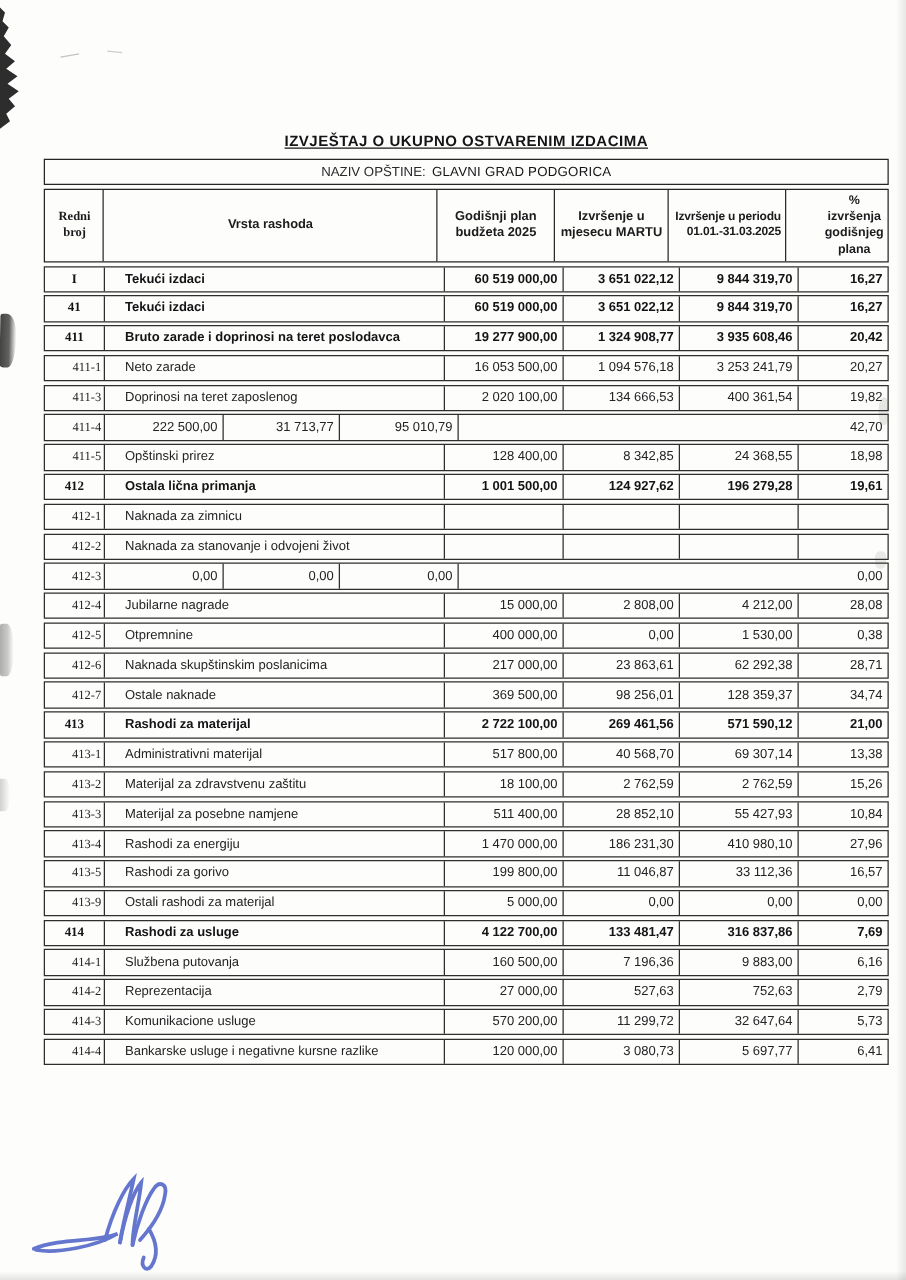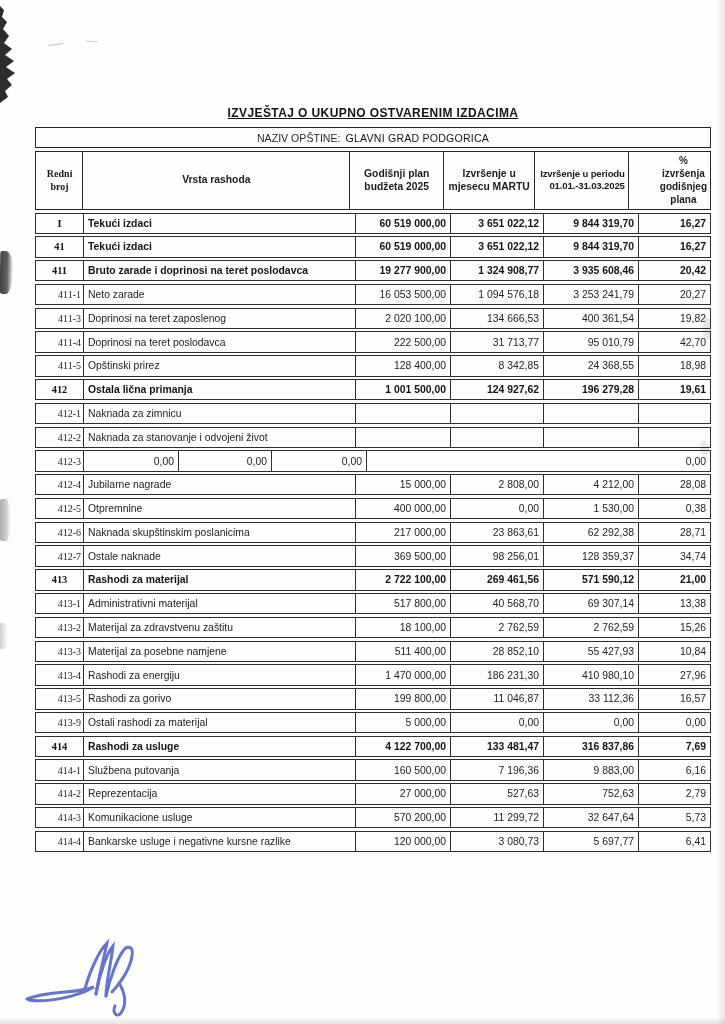--- a/index.html
+++ b/index.html
@@ -44,21 +44,21 @@
   .trow{
     box-sizing:border-box;height:21.4px;margin-bottom:2.4px;
     border:1.4px solid #2e2e2e;display:flex;font-size:10.4px;color:#232325;
     background:transparent;
   }
   .trow.section{font-weight:bold;color:#141416;}
   .c{box-sizing:border-box;display:flex;align-items:center;overflow:hidden;white-space:nowrap;}
   .c + .c{border-left:1.2px solid #2e2e2e;}
   .c1{width:47px;justify-content:flex-end;padding-right:2px;font-size:10px;font-family:Liberation Serif, serif;}
   .section .c1{justify-content:center;padding-right:0;font-size:10.4px;}
-  .c2{width:272px;padding-left:4px;}
+  .c2{width:272px;padding-left:16px;}
   .c3{width:95px;}
   .c4{width:93px;}
   .c5{width:95px;text-align:center;}
   .c6{flex:1;}
   .num{justify-content:flex-end;padding-right:4px;}
 
   
   .art{position:absolute;pointer-events:none;}
   #art-l1{left:0;top:251px;width:13px;height:43px;opacity:.8;
     background:linear-gradient(90deg,#141414 0%,#3a3a3a 55%,rgba(60,60,60,0) 100%);
@@ -153,21 +153,20 @@
       <div class="c c1">411-3</div>
       <div class="c c2">Doprinosi na teret zaposlenog</div>
       <div class="c c3 num">2 020 100,00</div>
       <div class="c c4 num">134 666,53</div>
       <div class="c c5 num">400 361,54</div>
       <div class="c c6 num">19,82</div>
     </div>
 
     <div class="trow">
       <div class="c c1">411-4</div>
-      <div class="c c2">Doprinosi na teret poslodavca</div>
       <div class="c c3 num">222 500,00</div>
       <div class="c c4 num">31 713,77</div>
       <div class="c c5 num">95 010,79</div>
       <div class="c c6 num">42,70</div>
     </div>
 
     <div class="trow">
       <div class="c c1">411-5</div>
       <div class="c c2">Opštinski prirez</div>
       <div class="c c3 num">128 400,00</div>

